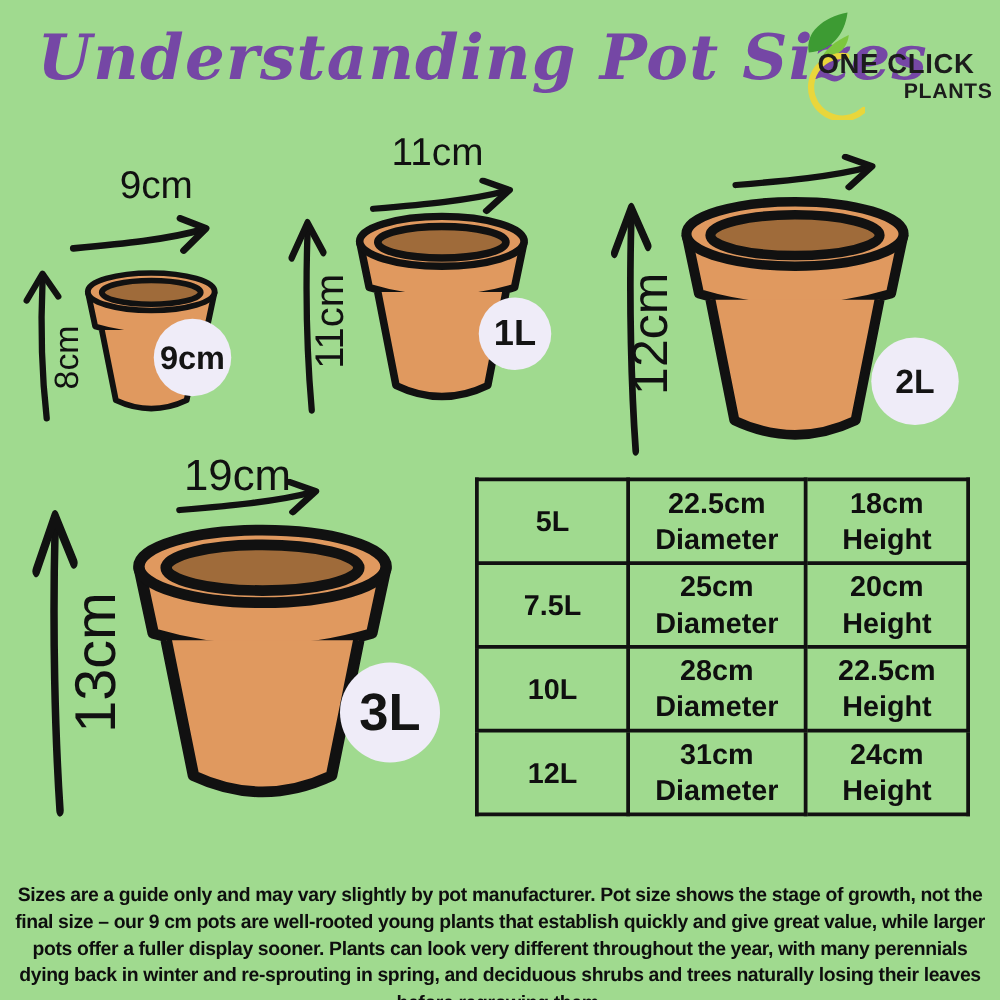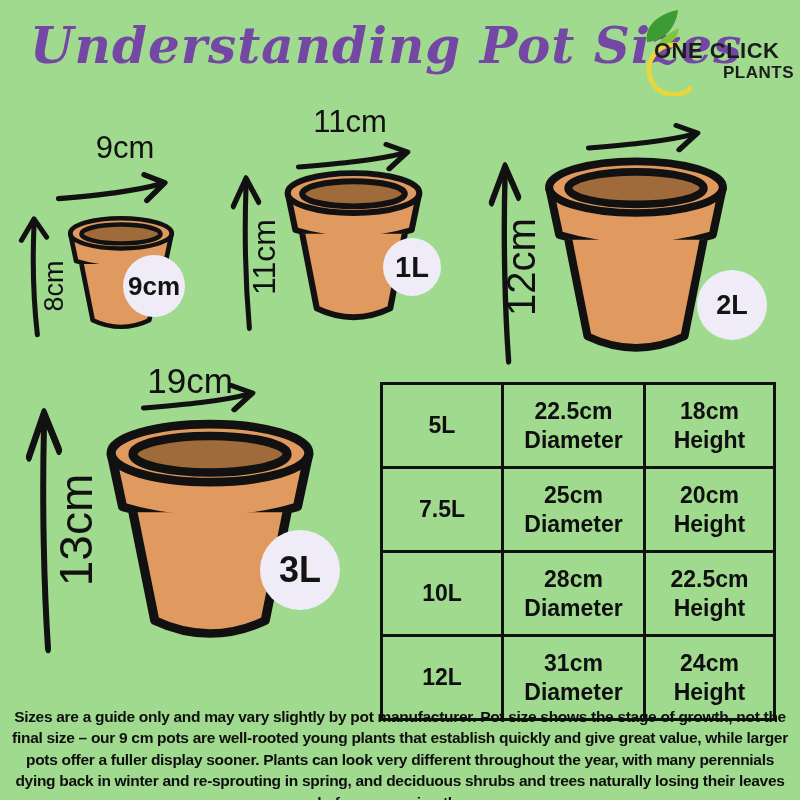--- a/index.html
+++ b/index.html
@@ -43,21 +43,21 @@
   .pot-outline{stroke:var(--outline);stroke-width:8;stroke-linejoin:round;}
   .pot-body-fill{fill:var(--pot-body);}
   .pot-soil-fill{fill:var(--pot-soil);}
   .badge{
     position:absolute;border-radius:50%;background:var(--badge-bg);
     display:flex;align-items:center;justify-content:center;
     font-weight:bold;color:#141414;
   }
   
   .size-table{
-    position:absolute;left:380px;top:382px;width:384px;height:339px;
+    position:absolute;left:380px;top:382px;width:384px;height:271px;
     border-collapse:collapse;table-layout:fixed;
   }
   .size-table td{
     border:3px solid var(--outline);text-align:center;vertical-align:middle;
     font-weight:bold;font-size:23px;line-height:1.25;color:#0f0f0f;padding:0;
   }
   .col-size{width:118px;}
   .col-diam{width:139px;}
   .col-height{width:127px;}
   
@@ -153,21 +153,21 @@
       <path class="arrow-stroke" d="M23,146 C19,110 17,60 19,14"></path>
       <path class="arrow-stroke" d="M4,32 L19,6 L34,28"></path>
     </svg>
     <div class="dim-side" style="left:76px;top:185px;font-size:46px;">13cm</div>
     <svg class="pot-svg" style="left:95px;top:63px;" width="230" height="247" viewBox="0 0 200 230" preserveAspectRatio="none">
       <path class="pot-outline pot-body-fill" d="M14,42 L24,92 Q100,116 176,92 L186,42"></path>
       <path class="pot-outline pot-body-fill" d="M33,97 L52,198 Q100,222 148,198 L167,97"></path>
       <ellipse class="pot-outline pot-body-fill" cx="100" cy="42" rx="86" ry="27"></ellipse>
       <ellipse class="pot-outline pot-soil-fill" cx="100" cy="43" rx="67" ry="17" stroke-width="6"></ellipse>
     </svg>
-    <div class="badge" style="left:260px;top:185px;width:80px;height:80px;font-size:36px;">3L</div>
+    <div class="badge" style="left:272px;top:185px;width:80px;height:80px;font-size:42px;">3L</div>
   </div>
 
   <table class="size-table">
     <tbody>
         <tr>
       <td class="col-size">
             <div>5L</div>
           </td>
       <td class="col-diam">
             <div>22.5cm</div>

